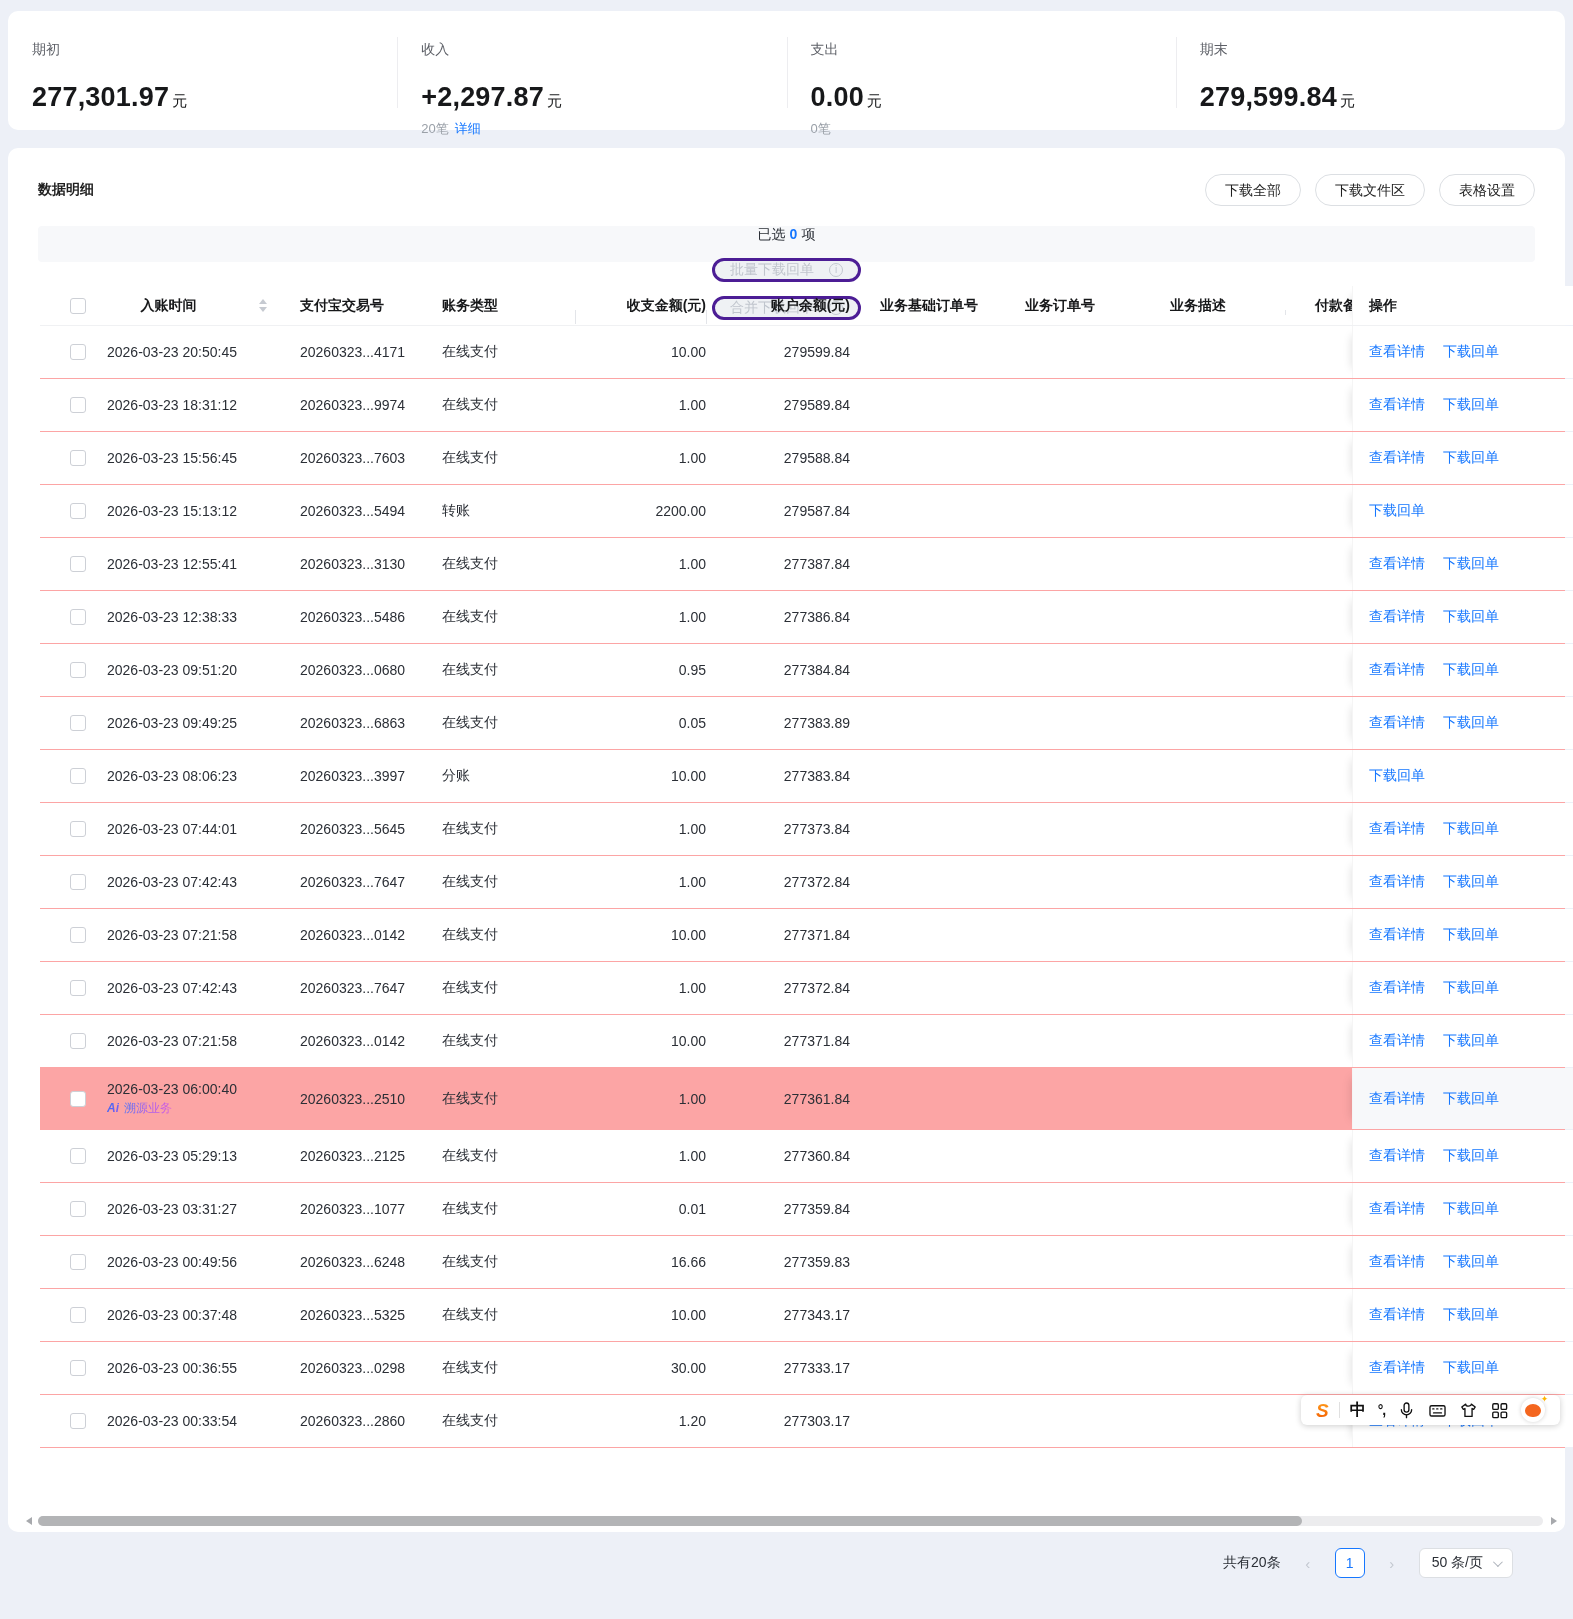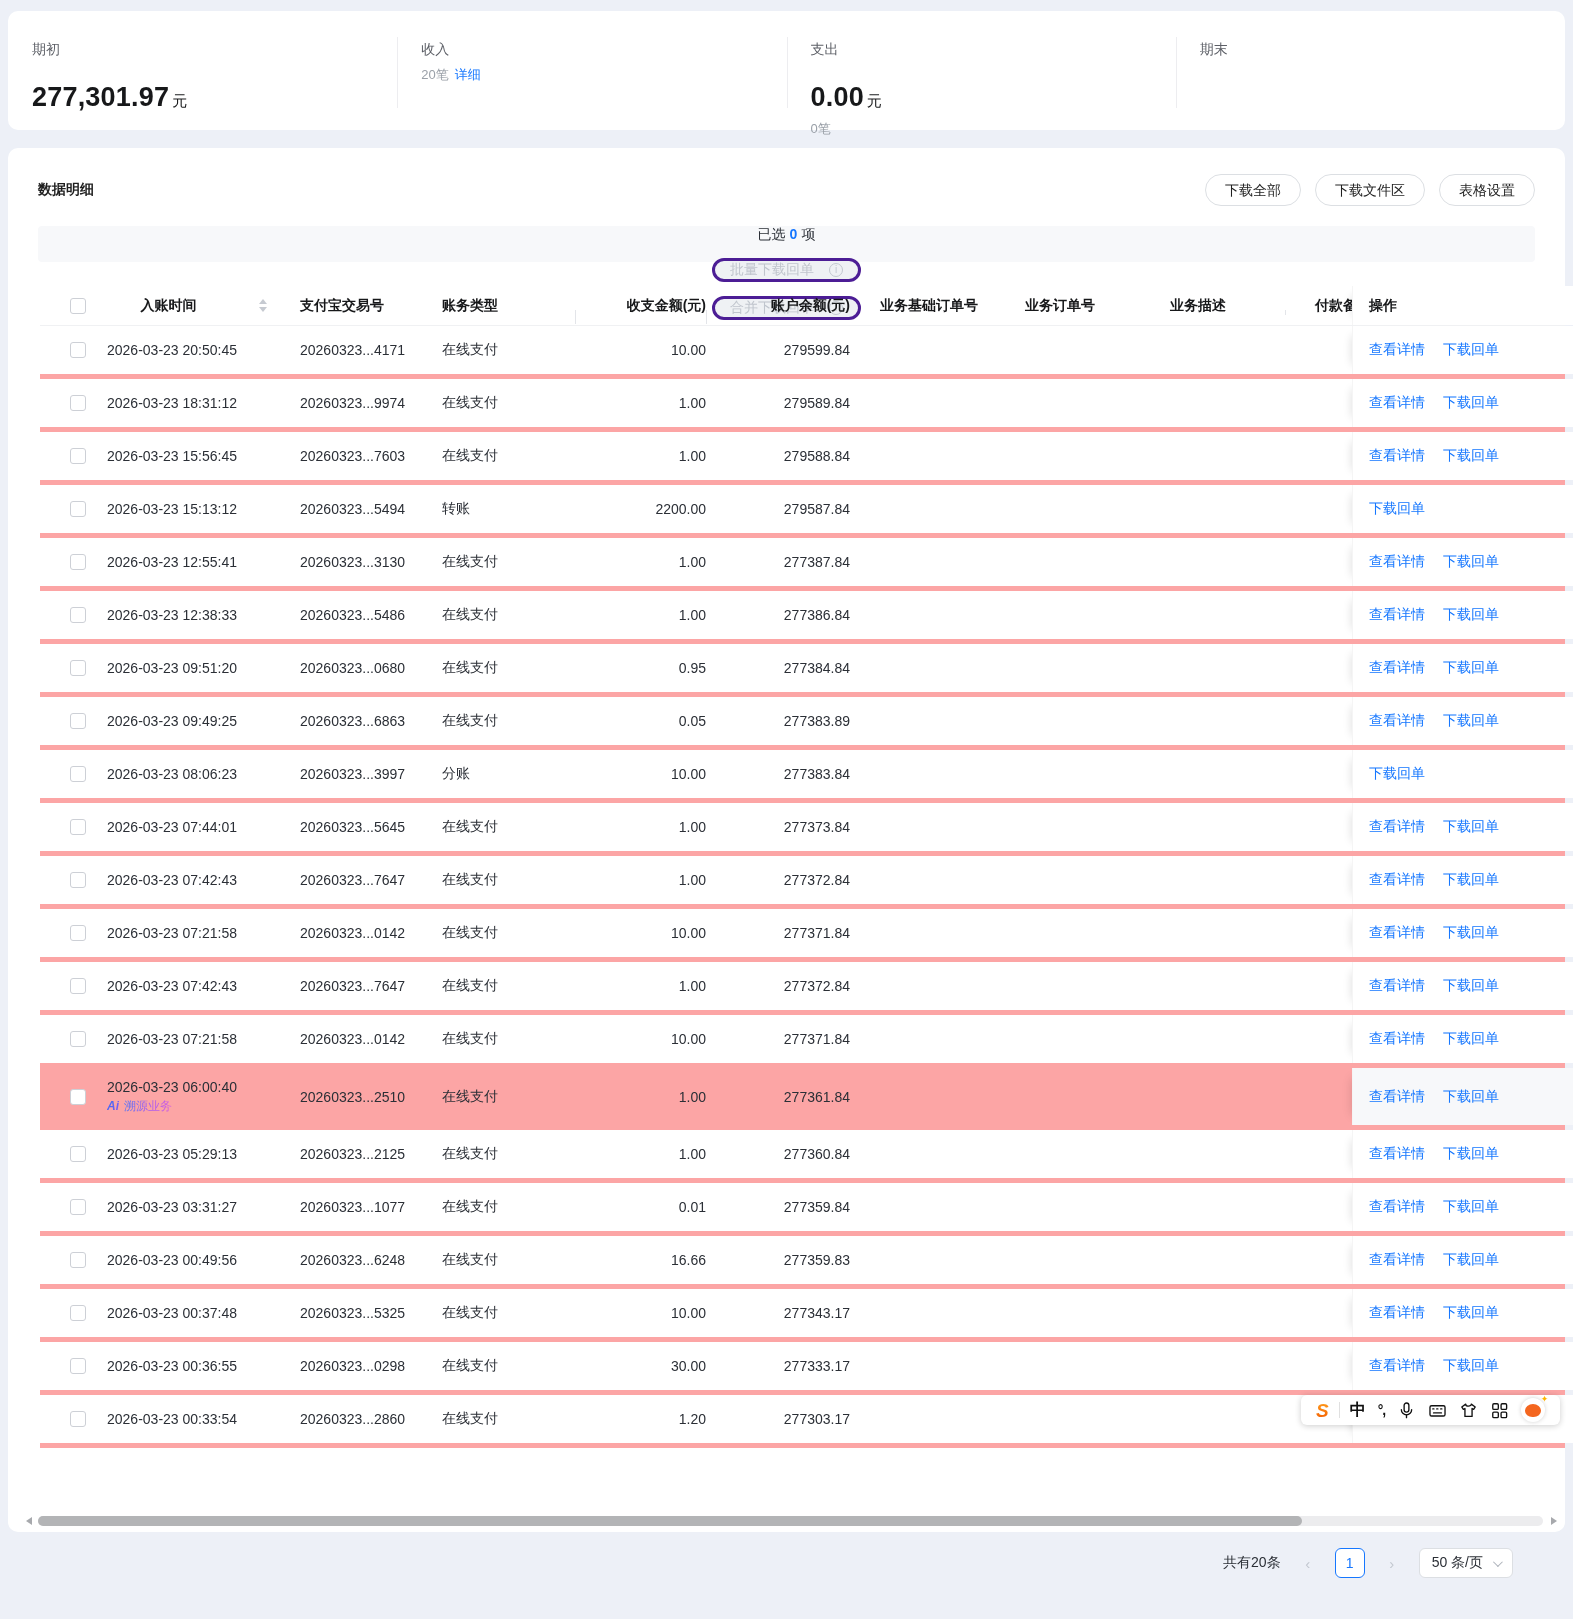--- a/index.html
+++ b/index.html
@@ -38,21 +38,21 @@
   .sel-count { color:#1677ff; font-weight:700; margin:0 4px; }
   .dis-pill { height:27px; display:inline-flex; align-items:center; gap:15px; padding:0 15px;
     background:#eff1f4; border:3px solid #4c1d95; border-radius:14px; color:#c0c5cd; font-size:14px; }
   .info-i { width:14px; height:14px; border:1px solid #c3c8d0; border-radius:50%;
     font-size:10px; line-height:12px; text-align:center; font-style:normal; color:#c3c8d0; flex:none; }
 
   
   .table { margin-top:24px;padding-left:32px; }
   .thead, .tr { display:flex; align-items:center; }
   .thead { height:40px; font-weight:700; font-size:14px; color:#17181a; border-bottom:1px solid #f0f1f3; }
-  .tr { min-height:53px; border-bottom:5px solid #fca5a5; font-size:14px; color:#2b2f36; }
+  .tr { min-height:53px; border-bottom:1px solid #fca5a5; font-size:14px; color:#2b2f36; }
   .tr.hl { background:#fca5a5; min-height:62px; }
   .td, .th { flex:none; }
 
   .c-check { width:67px; padding-left:30px; }
   .cb { width:16px; height:16px; border:1px solid #cdd0d6; border-radius:3px; background:#fff; cursor:pointer; }
   .c-time { width:193px; display:flex; flex-direction:column; justify-content:center; }
   .thead .c-time { flex-direction:row; align-items:center; }
   .c-txn { width:142px; }
   .c-type { width:133px; }
   .c-amt { width:131px; text-align:right; }
@@ -116,29 +116,31 @@
 </head>
 <body>
 
 <div class="sum-card">
   <div class="sum-sec">
     <div class="sum-label">期初</div>
     <div class="sum-val"><span>277,301.97</span><span class="sum-unit">元</span></div>
   </div>
   <div class="sum-sec">
     <div class="sum-label">收入</div>
+    <div class="sum-val"><span>+2,297.87</span><span class="sum-unit">元</span></div>
     <div class="sum-sub"><span>20笔</span><span class="sum-link">详细</span></div>
   </div>
   <div class="sum-sec">
     <div class="sum-label">支出</div>
     <div class="sum-val"><span>0.00</span><span class="sum-unit">元</span></div>
     <div class="sum-sub">0笔</div>
   </div>
   <div class="sum-sec">
     <div class="sum-label">期末</div>
+    <div class="sum-val"><span>279,599.84</span><span class="sum-unit">元</span></div>
   </div>
 </div>
 
 <div class="main-card">
 
   <div class="panel-head">
     <div class="panel-title">数据明细</div>
     <div class="panel-btns">
       <button class="pill-btn">下载全部</button>
       <button class="pill-btn">下载文件区</button>

